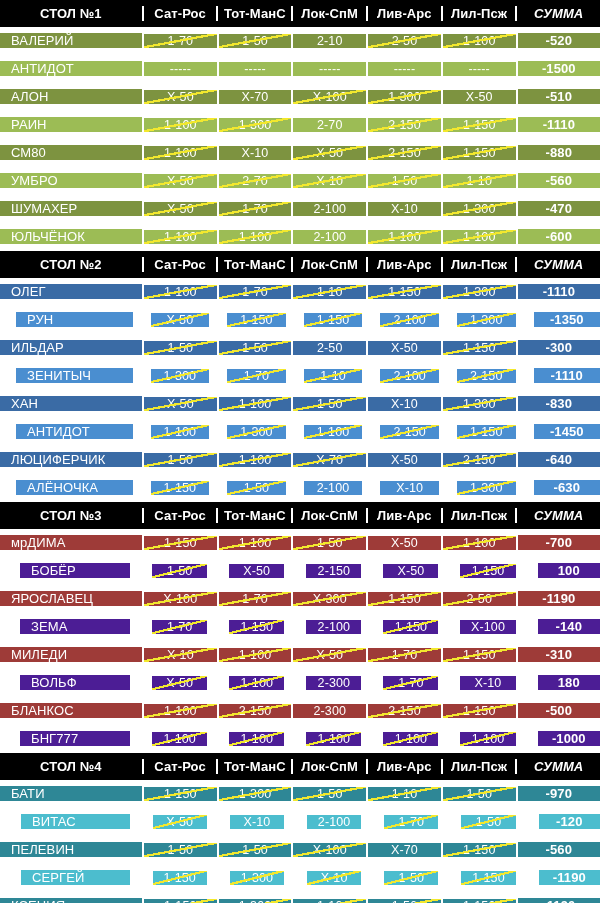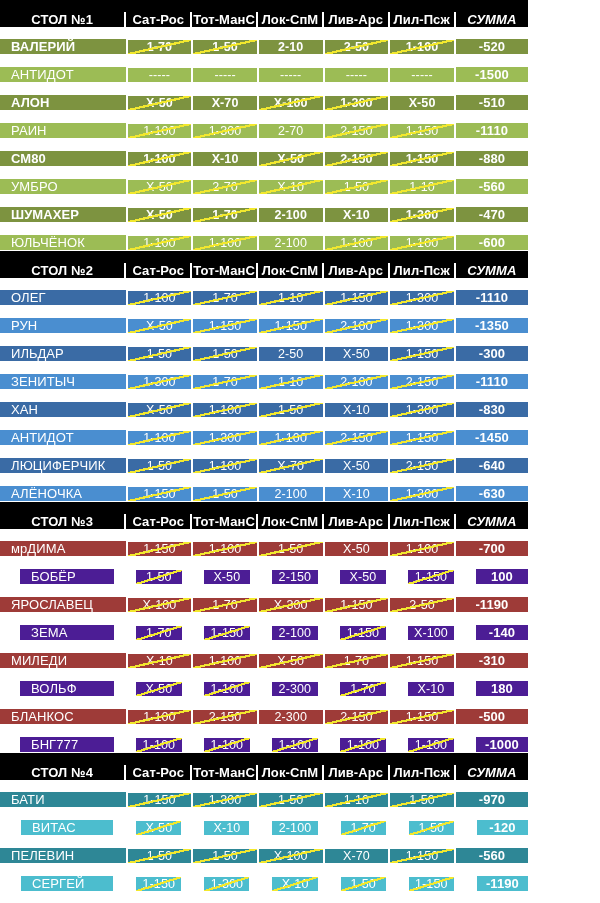--- a/index.html
+++ b/index.html
@@ -13,23 +13,23 @@
     width: 600px;
     height: 903px;
     display: flex;
     flex-direction: column;
     overflow: hidden;
   }
   .table-block { width: 600px; }
 
   .row {
     display: flex;
-    width: 528px;
+    width: 600px;
     height: 28px;
-    align-items: flex-end;
+    align-items: center;
   }
   .hdr-row { height: 27px; background: #000000; }
 
   .cell {
     position: relative;
     overflow: hidden;
     display: flex;
     align-items: center;
     color: #ffffff;
     font-size: 12.5px;
@@ -70,25 +70,25 @@
       linear-gradient(to bottom right,
         transparent calc(50% - 1.1px),
         #f2e82e calc(50% - 1.1px),
         #f2e82e calc(50% + 1.1px),
         transparent calc(50% + 1.1px));
     pointer-events: none;
   }
 
   
   
-  .t-green .body-row.odd  .cell { background: #7d9340; font-weight: bold; }
+  .t-green .body-row.odd  .cell { background: #7d9340; }
   .t-green .body-row.even .cell { background: #9cbc55; }
   
   .t-blue .body-row.odd  .cell { background: #3a6ba5; }
-  .t-blue .body-row.even .cell { background: #4a8ed0; }
+  .t-blue .body-row.even .cell { background: #4a8ed0; margin-left: 16px; }
   
   .t-red .body-row.odd  .cell { background: #9e3b38; }
   .t-red .body-row.even .cell { background: #4c1d95; margin-left: 20px; }
   
   .t-teal .body-row.odd  .cell { background: #2e8796; }
   .t-teal .body-row.even .cell { background: #4cbdce; margin-left: 21px; }
 
   
   .body-row { border-bottom: 1px solid rgba(255,255,255,0.0); }
 </style>

